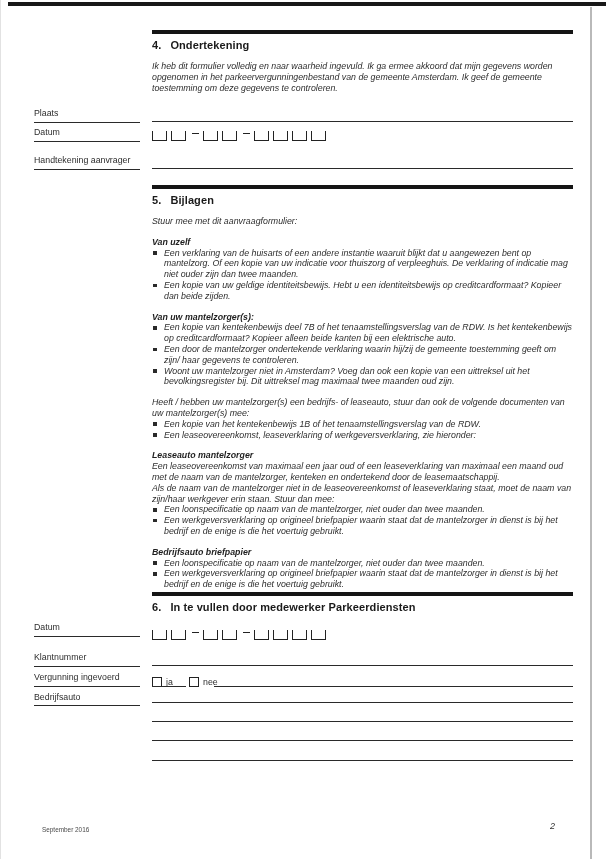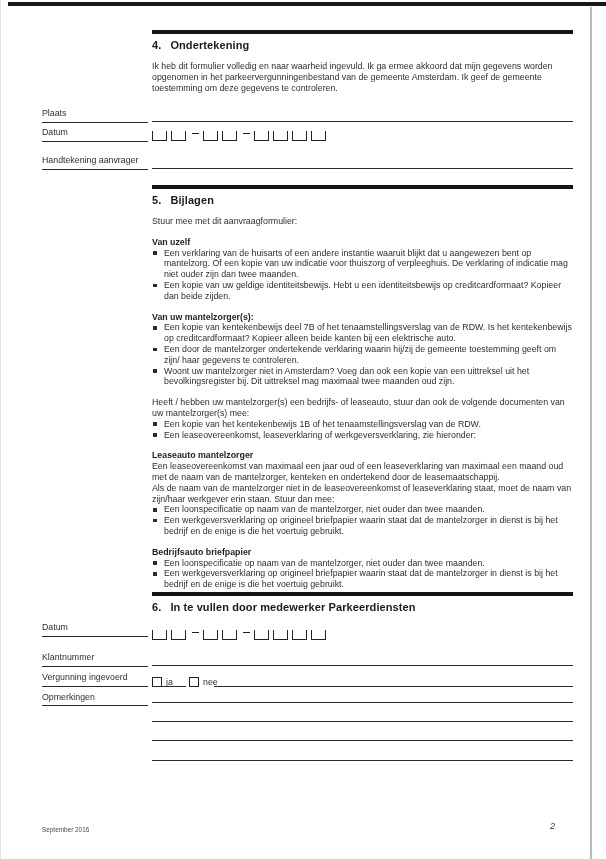--- a/index.html
+++ b/index.html
@@ -7,30 +7,30 @@
     position:relative; width:606px; height:859px; background:#ffffff;
     font-family:"Liberation Sans", sans-serif; color:#2e2e2e; overflow:hidden;
   }
   .top-edge { position:absolute; top:2px; left:8px; right:0; height:4px; background:#181818; }
   .right-edge { position:absolute; top:7px; left:590px; width:2px; bottom:0; background:#b9b9b9; }
   .left-edge { position:absolute; top:0; left:0; width:1px; bottom:0; background:#e2e2e2; }
 
   .sec { position:absolute; left:152px; width:421px; }
   .secbar { height:4px; background:#151515; }
   .sechead { display:flex; gap:9px; margin-top:5px; font-size:11px; font-weight:bold; color:#1a1a1a; letter-spacing:0.1px; }
-  .body-text { font-size:8.8px; line-height:10.8px; }
+  .body-text { font-size:8.8px; line-height:10.8px;font-style:italic; }
   .intro { margin:10px 0 0 0; }
   .grp { margin-top:10px; }
   .grp-head { font-weight:bold; color:#1f1f1f; }
   ul.blist { margin:0; padding:0; list-style:none; }
   ul.blist li { position:relative; padding-left:12px; }
   ul.blist li::before { content:""; position:absolute; left:1px; top:3.6px; width:3.6px; height:3.6px; background:#2a2a2a; }
 
   .field-label {
-    position:absolute; left:42px; width:106px; font-size:8.8px; color:#2e2e2e;
+    position:absolute; left:34px; width:106px; font-size:8.8px; color:#2e2e2e;
     border-bottom:1.5px solid #2a2a2a;
   }
   .line { position:absolute; height:0; border-top:1.5px solid #2a2a2a; }
   .line.main { left:152px; width:421px; }
 
   .dateboxes { position:absolute; left:152px; display:flex; align-items:flex-end; }
   .dbox { width:13px; height:9px; border:1.7px solid #222; border-top:none; margin-right:4px; }
   .dsep { width:7px; border-top:1.7px solid #222; margin:0 4px 7px 2px; }
 
   .chk { display:inline-block; width:8px; height:8px; border:1.4px solid #222; background:#fff; vertical-align:middle; }
@@ -157,21 +157,21 @@
   <div class="field-label" style="top:672px; height:14px;">Vergunning ingevoerd</div>
   <div class="chkrow" style="left:152px; top:676px;">
     <span class="chk"></span><span class="chklabel">ja</span>
   </div>
   <div class="chkrow" style="left:189px; top:676px;">
     <span class="chk"></span><span class="chklabel">nee</span>
   </div>
   <div class="line" style="left:152px; width:34px; top:686px;"></div>
   <div class="line" style="left:214px; width:359px; top:686px;"></div>
 
-  <div class="field-label" style="top:692px; height:13px;">Opmerkingen</div>
+  <div class="field-label" style="top:692px; height:13px;">Bedrijfsauto</div>
   <div class="line main" style="top:702px;"></div>
   <div class="line main" style="top:721px;"></div>
   <div class="line main" style="top:740px;"></div>
   <div class="line main" style="top:760px;"></div>
 
   <div class="footer-date">September 2016</div>
   <div class="page-number">2</div>
 </div>
 
 </body></html>

